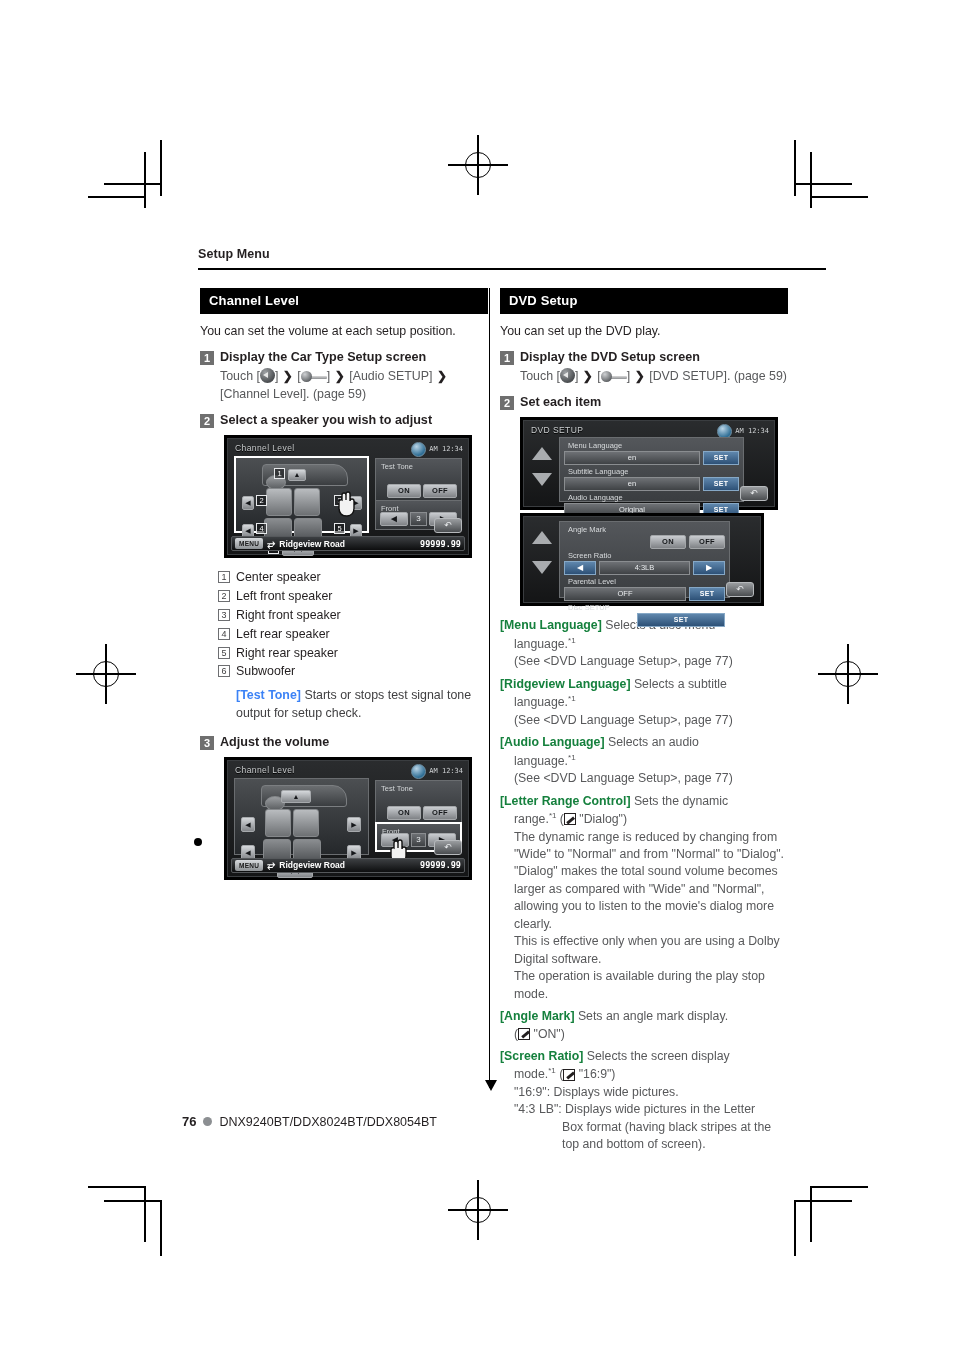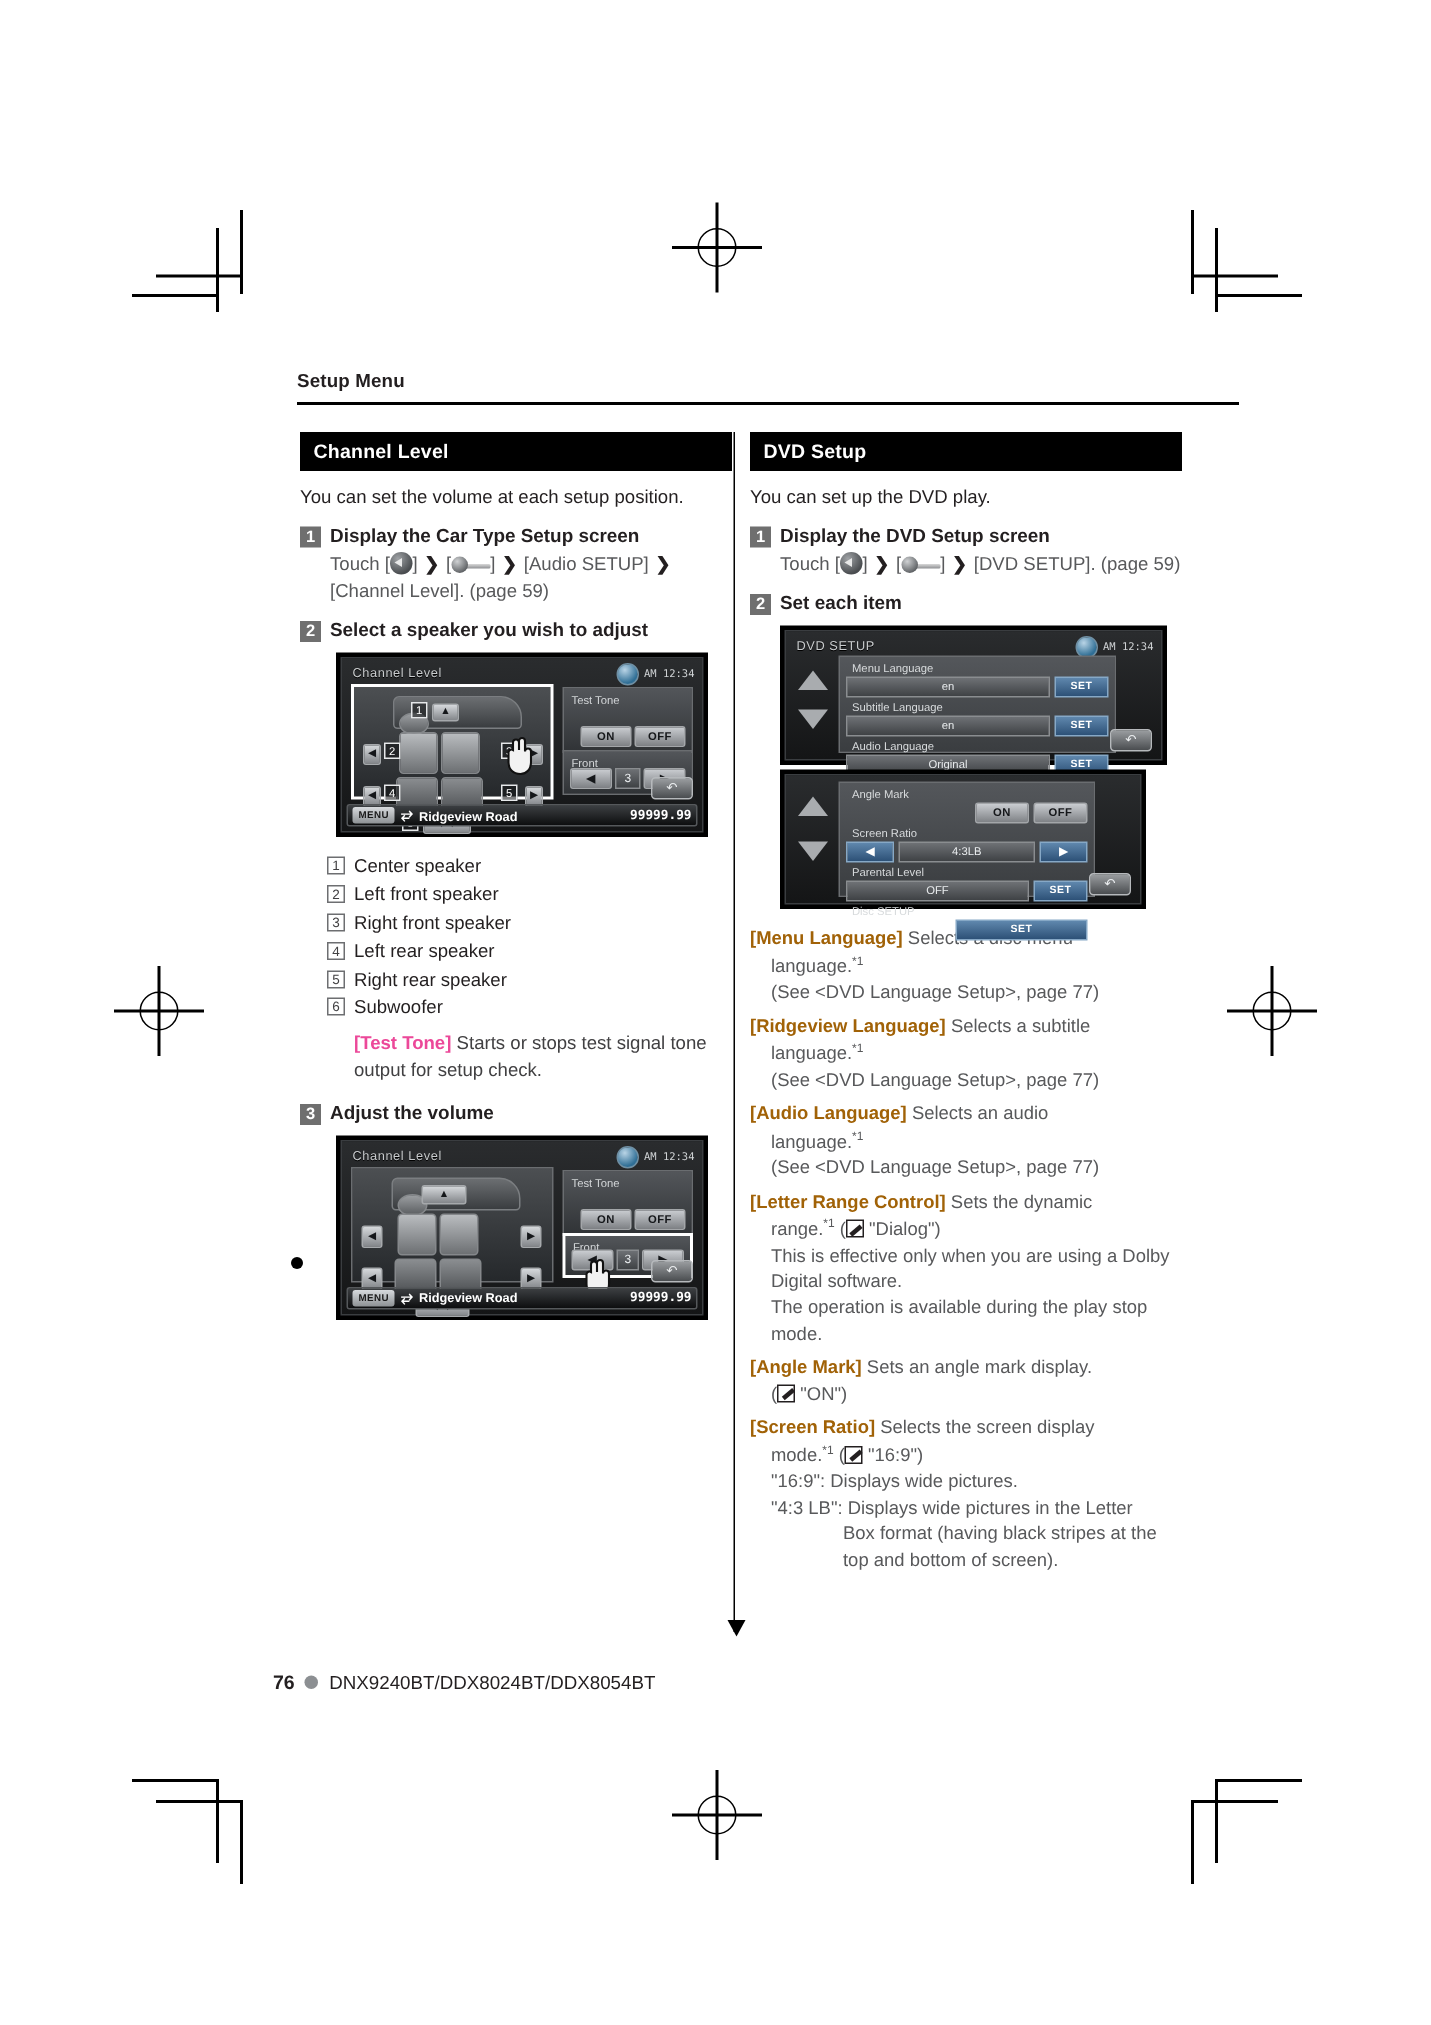--- a/index.html
+++ b/index.html
@@ -57,26 +57,26 @@
     border:1.3px solid #231f20;position:relative;box-sizing:border-box;}
   .ic-pencil:after{content:"";position:absolute;left:1.5px;top:4.5px;width:9px;height:2.6px;
     background:#231f20;transform:rotate(-40deg);}
 
   
   .legend{margin:10px 0 0 18px;}
   .legend-row{display:flex;gap:6px;align-items:flex-start;font-size:12.4px;line-height:1.52;}
   .boxnum{flex:none;width:12px;height:12px;border:1px solid #6d6e71;color:#414042;
     font-size:9px;line-height:11px;text-align:center;margin-top:3px;box-sizing:border-box;}
   .legend-def{margin:6px 0 0 18px;font-size:12.4px;line-height:1.45;color:#414042;}
-  .legend-def b{color:#ec4899;}
+  .legend-def b{color:#3b82f6;}
 
   
   .defs{margin-top:11px;}
   .def{font-size:12.3px;line-height:1.42;margin-bottom:5px;}
-  .def b{font-weight:bold;color:#a16207;}
+  .def b{font-weight:bold;color:#15803d;}
   .def .d-desc{color:#58595b;}
   .def .sub{display:block;margin-left:14px;color:#58595b;}
   .def .sub2{display:block;margin-left:62px;color:#58595b;}
   sup{font-size:8px;vertical-align:super;}
 
   
   .dev{background:#000;padding:3px;box-sizing:border-box;position:relative;
     font-family:"Liberation Sans", sans-serif;}
   .dev-in{background:linear-gradient(#2a2c2e,#141516);position:relative;width:100%;height:100%;
     border:1px solid #3a3d40;box-sizing:border-box;}
@@ -485,20 +485,21 @@
       <div class="def">
         <b>[Audio Language]</b>
         <span class="d-desc">Selects an audio</span>
         <span class="sub">language.<sup>*1</sup></span>
         <span class="sub">(See &lt;DVD Language Setup&gt;, page 77)</span>
       </div>
       <div class="def">
         <b>[Letter Range Control]</b>
         <span class="d-desc">Sets the dynamic</span>
         <span class="sub">range.<sup>*1</sup> (<span class="ic-pencil"></span> "Dialog")</span>
+        <span class="sub">The dynamic range is reduced by changing from "Wide" to "Normal" and from "Normal" to "Dialog". "Dialog" makes the total sound volume becomes larger as compared with "Wide" and "Normal", allowing you to listen to the movie's dialog more clearly.</span>
         <span class="sub">This is effective only when you are using a Dolby Digital software.</span>
         <span class="sub">The operation is available during the play stop mode.</span>
       </div>
       <div class="def">
         <b>[Angle Mark]</b>
         <span class="d-desc">Sets an angle mark display.</span>
         <span class="sub">(<span class="ic-pencil"></span> "ON")</span>
       </div>
       <div class="def">
         <b>[Screen Ratio]</b>

